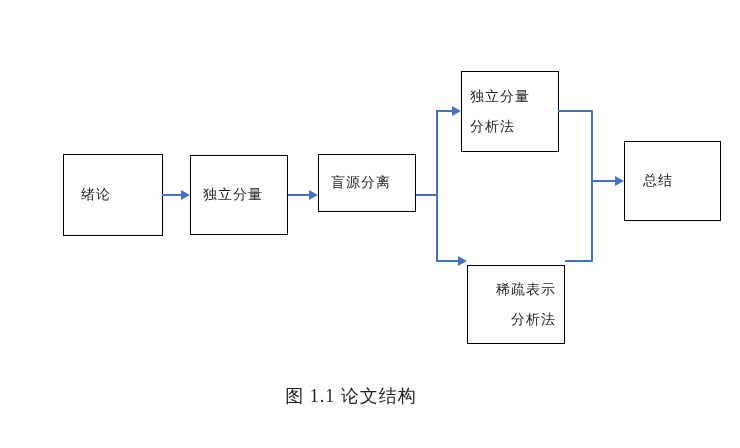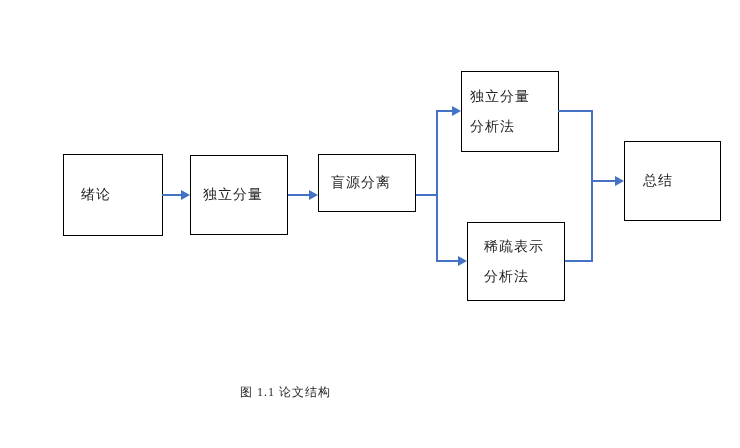--- a/index.html
+++ b/index.html
@@ -27,21 +27,21 @@
     background:var(--bg);
     display:flex;
     flex-direction:column;
     justify-content:center;
     font-size:14px;
     line-height:30px;
     color:var(--text);
     letter-spacing:1px;
   }
   .node span{display:block;white-space:nowrap;}
-  .node.center{align-items:flex-start;padding:16px;}
+  .node.center{align-items:flex-end;padding:8px;margin-top:43px;}
   .hline{
     position:absolute;
     height:2px;
     background:var(--accent);
   }
   .vline{
     position:absolute;
     width:2px;
     background:var(--accent);
   }
@@ -50,21 +50,22 @@
     width:0;height:0;
     border-top:5px solid transparent;
     border-bottom:5px solid transparent;
     border-left:9px solid var(--accent);
   }
   .caption{
     position:absolute;
     left:240px;
     top:384px;
     width:222px;
-    font-size:12px;
+    text-align:center;
+    font-size:18px;
     color:var(--text);
     letter-spacing:1px;
     white-space:nowrap;
   }
 </style>
 </head>
 <body>
 
 <div class="canvas">
 

